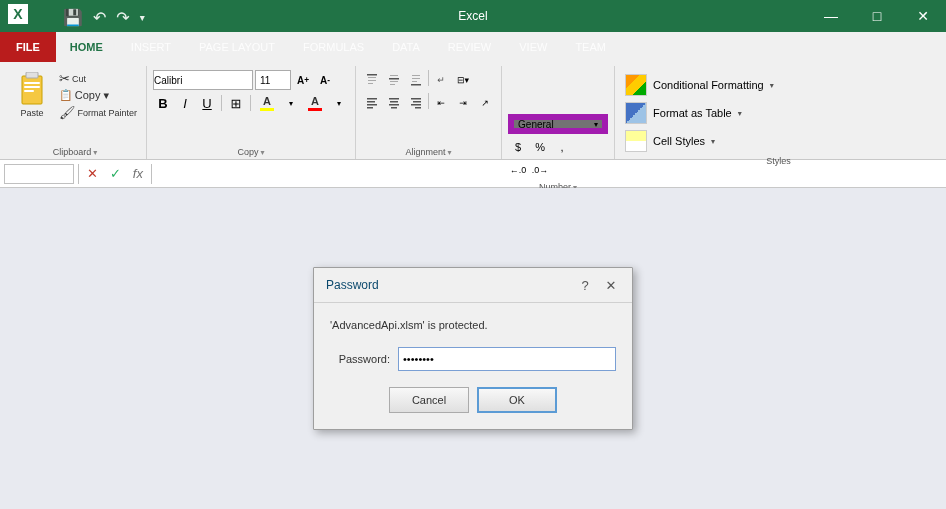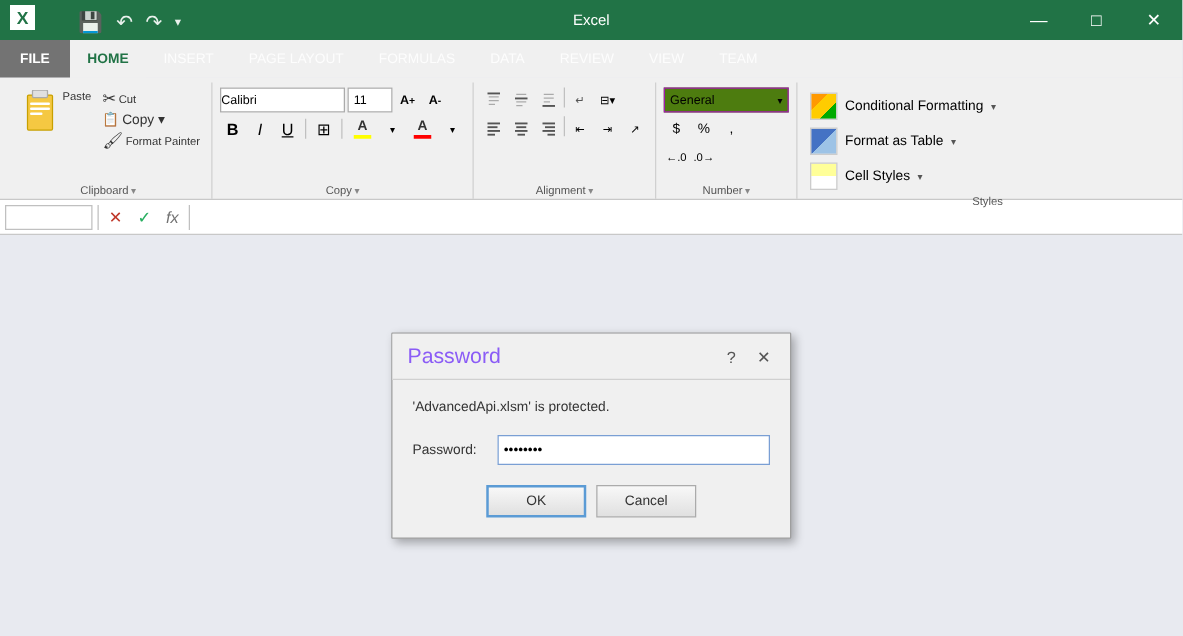--- a/index.html
+++ b/index.html
@@ -104,20 +104,22 @@
       justify-content: center;
       gap: 2px;
     }
     .group-label-expand {
       font-size: 8px; color: #888;
     }
 
     
     .paste-btn-large {
       display: flex;
+      flex-direction: column;
+      align-items: center;
       cursor: pointer;
       padding: 2px 4px;
     }
     .paste-icon {
       width: 36px; height: 36px;
       display: flex; align-items: center; justify-content: center;
       font-size: 28px;
     }
 
     .paste-sub-btns {
@@ -245,23 +247,23 @@
     }
     .dialog-title-bar {
       background: #f0f0f0;
       border-bottom: 1px solid #d0d0d0;
       padding: 8px 12px;
       display: flex;
       align-items: center;
       justify-content: space-between;
     }
     .dialog-title {
-      font-size: 17px;
+      font-size: 12px;
       font-weight: 400;
-      color: #8b5cf6;
+      color: #0c4a6e;
     }
     .dialog-title-controls {
       display: flex; gap: 8px; align-items: center;
     }
     .dialog-ctrl-btn {
       color: #555; font-size: 13px; cursor: pointer;
       width: 18px; height: 18px;
       display: flex; align-items: center; justify-content: center;
     }
     .dialog-body {
@@ -275,20 +277,21 @@
     .dialog-field-row {
       display: flex;
       align-items: center;
       gap: 8px;
       margin-bottom: 16px;
     }
     .dialog-field-label {
       font-size: 11px;
       color: #333;
       min-width: 60px;
+      text-align: right;
     }
     .dialog-input {
       flex: 1;
       height: 24px;
       border: 1px solid #7a9fd4;
       padding: 0 4px;
       font-size: 11px;
       background: white;
       outline: none;
     }
@@ -311,25 +314,25 @@
     }
 
     
     .number-group-content {
       display: flex;
       flex-direction: column;
       gap: 2px;
     }
     .num-format-box {
       width: 100px; height: 20px;
-      border: 1px solid #a21caf;
-      background: #4d7c0f;
+      border: 6px solid #a21caf;
+      background: #737373;
       font-size: 10px;
       padding: 0 4px;
-      display: flex; align-items: center; justify-content: space-between;
+      display: flex; align-items: center; justify-content: space-between; margin-top: 44px;
     }
     .num-row {
       display: flex; gap: 2px; align-items: center;
     }
 
     .ribbon-header {
       display: flex;
     }
   </style>
 </head>
@@ -348,21 +351,21 @@
   </div>
   <span class="title-bar-title">Excel</span>
   <div class="title-bar-controls">
     <div class="title-bar-btn">—</div>
     <div class="title-bar-btn">□</div>
     <div class="title-bar-btn close">✕</div>
   </div>
 </div>
 
 <div class="ribbon-header">
-  <div class="ribbon-tab file-tab" style="background:#737373; color:white; font-weight:700; padding:0 16px; height:30px; display:flex; align-items:center;">FILE</div>
+  <div class="ribbon-tab file-tab" style="background:#b91c1c; color:white; font-weight:700; padding:0 16px; height:30px; display:flex; align-items:center;">FILE</div>
   <div style="background:#f0f0f0; display:flex; flex:1;">
     <div class="ribbon-tab active">HOME</div>
     <div class="ribbon-tab">INSERT</div>
     <div class="ribbon-tab">PAGE LAYOUT</div>
     <div class="ribbon-tab">FORMULAS</div>
     <div class="ribbon-tab">DATA</div>
     <div class="ribbon-tab">REVIEW</div>
     <div class="ribbon-tab">VIEW</div>
     <div class="ribbon-tab">TEAM</div>
   </div>
@@ -585,19 +588,19 @@
 
       <div class="dialog-body">
         <div class="dialog-message">'AdvancedApi.xlsm' is protected.</div>
         <div class="dialog-field-row">
           <label class="dialog-field-label">
             <span>Password:</span>
           </label>
           <input class="dialog-input" type="password" value="12345678" style="">
         </div>
         <div class="dialog-buttons">
+          <button class="dialog-btn">Cancel</button>
           <button class="dialog-btn ok-btn">OK</button>
-          <button class="dialog-btn">Cancel</button>
         </div>
       </div>
     </div>
   </div>
 </div>
 
 </body></html>

